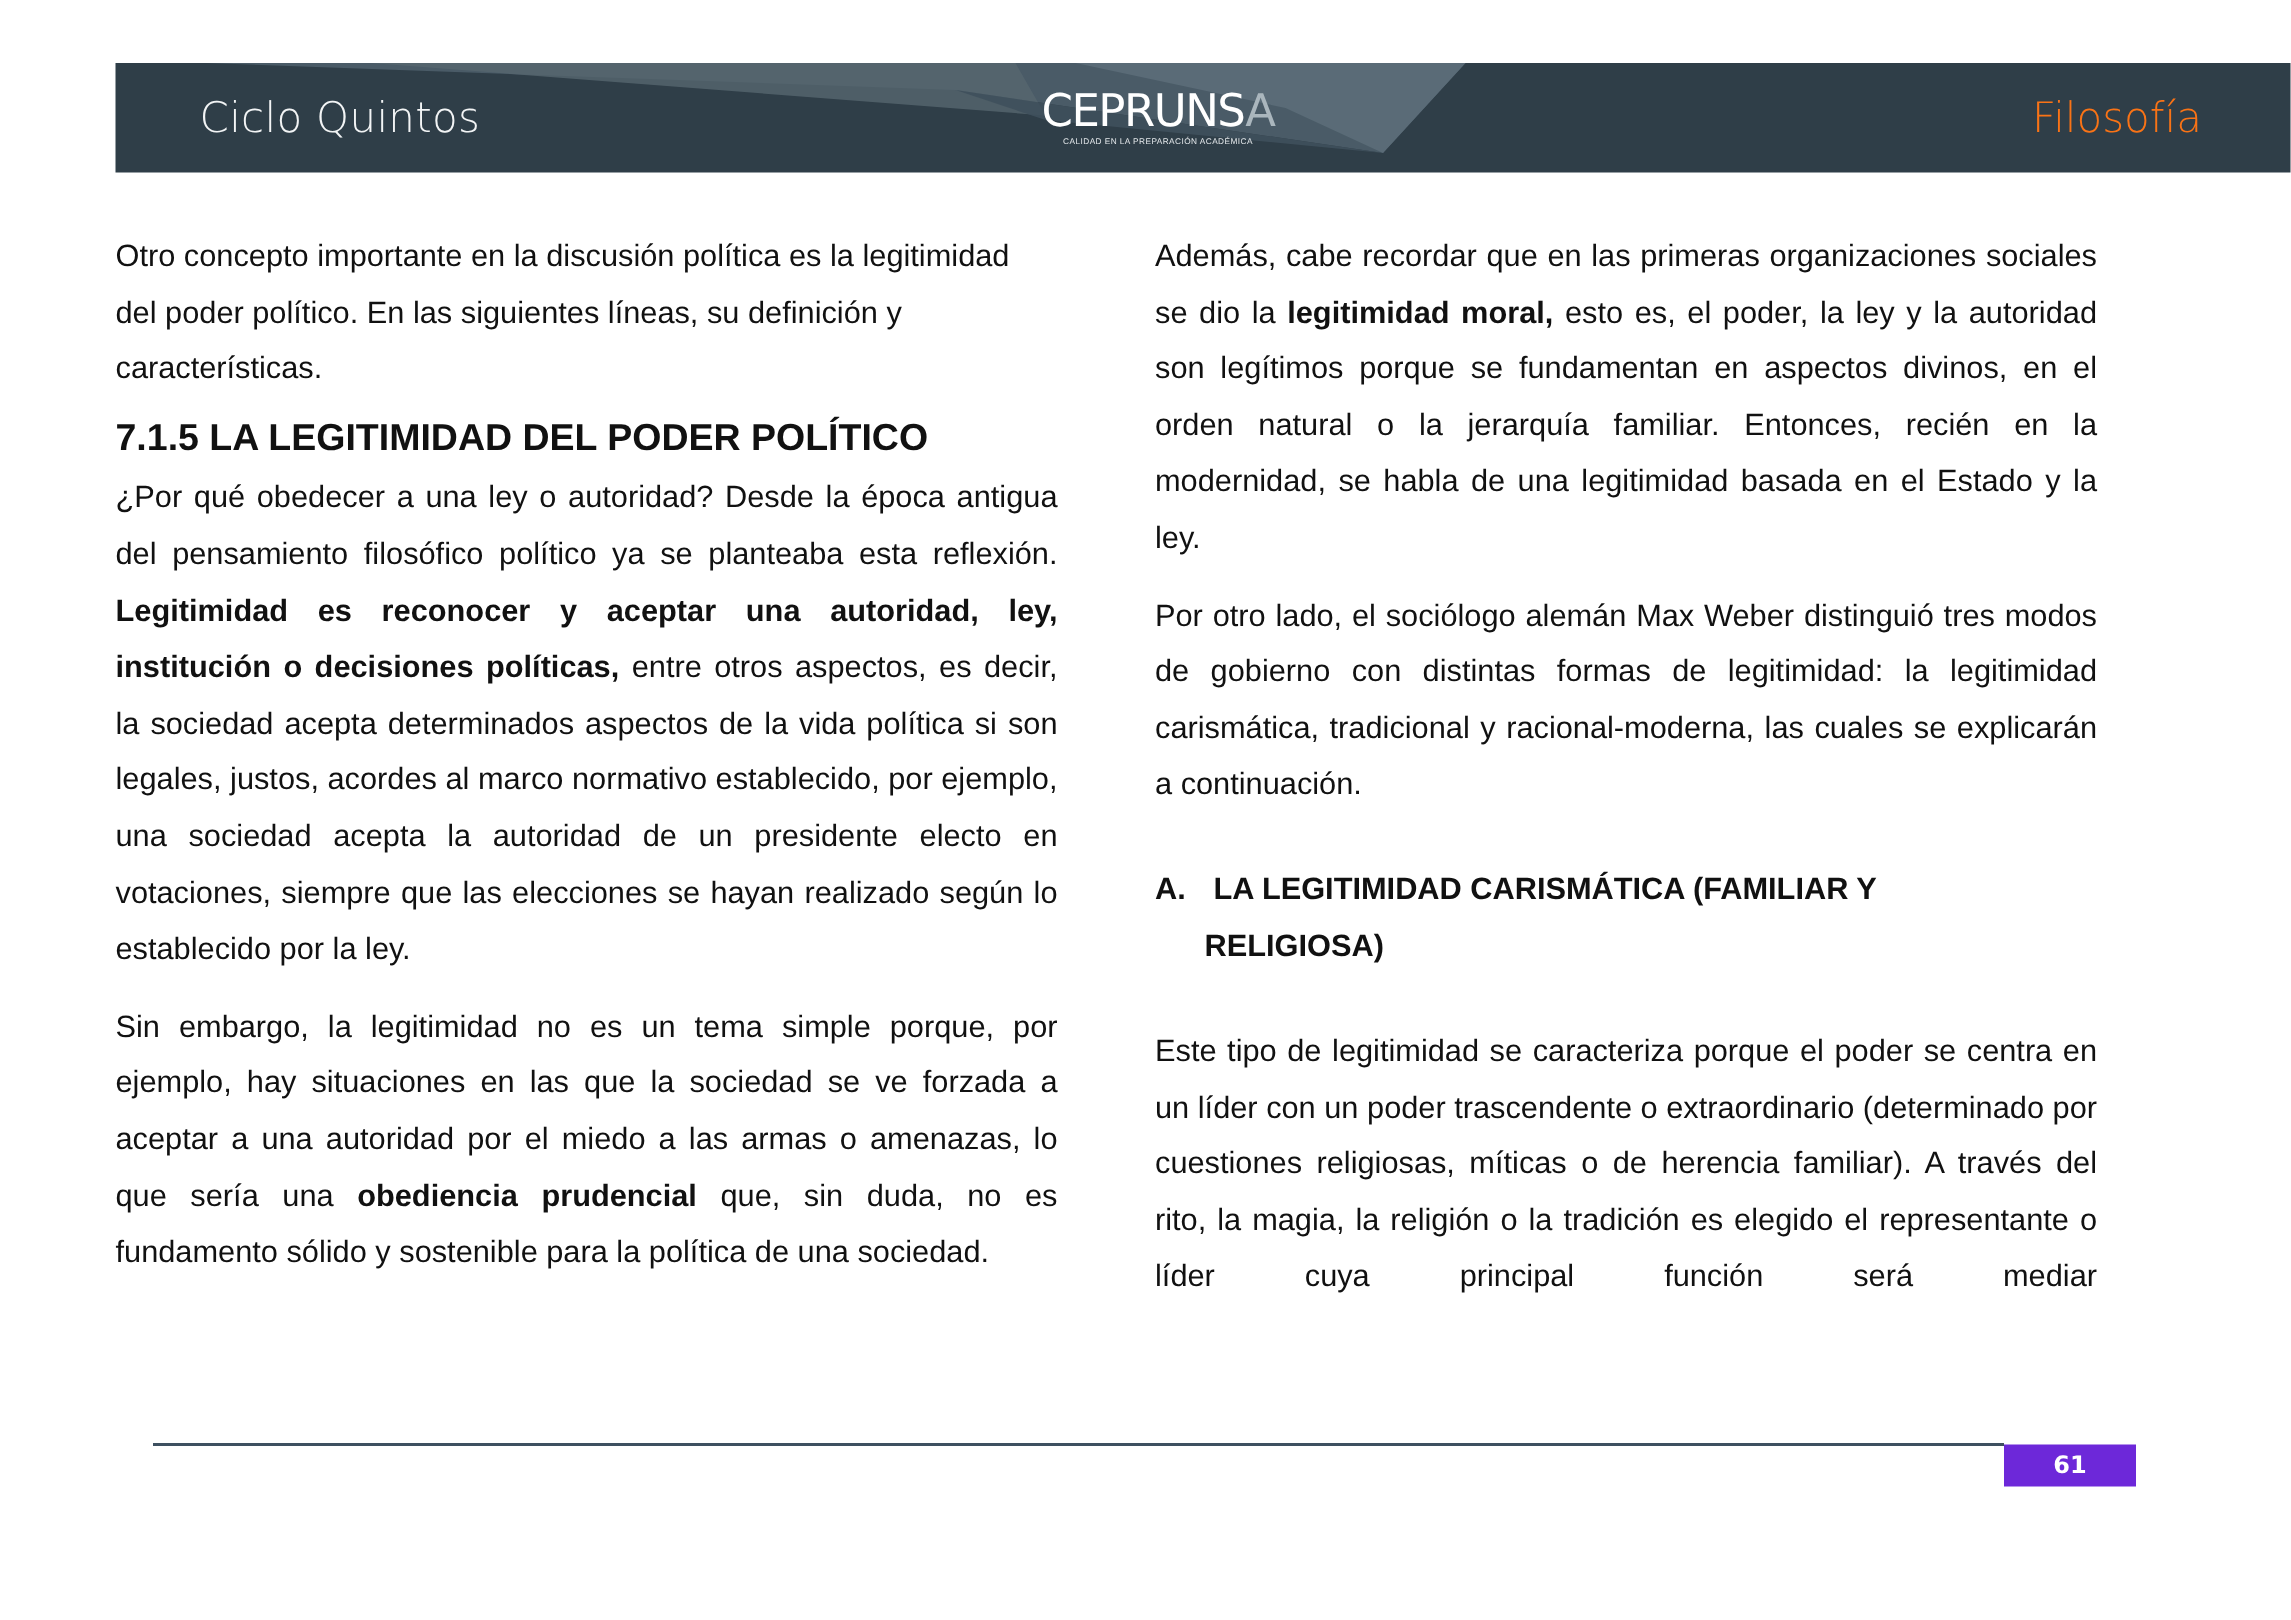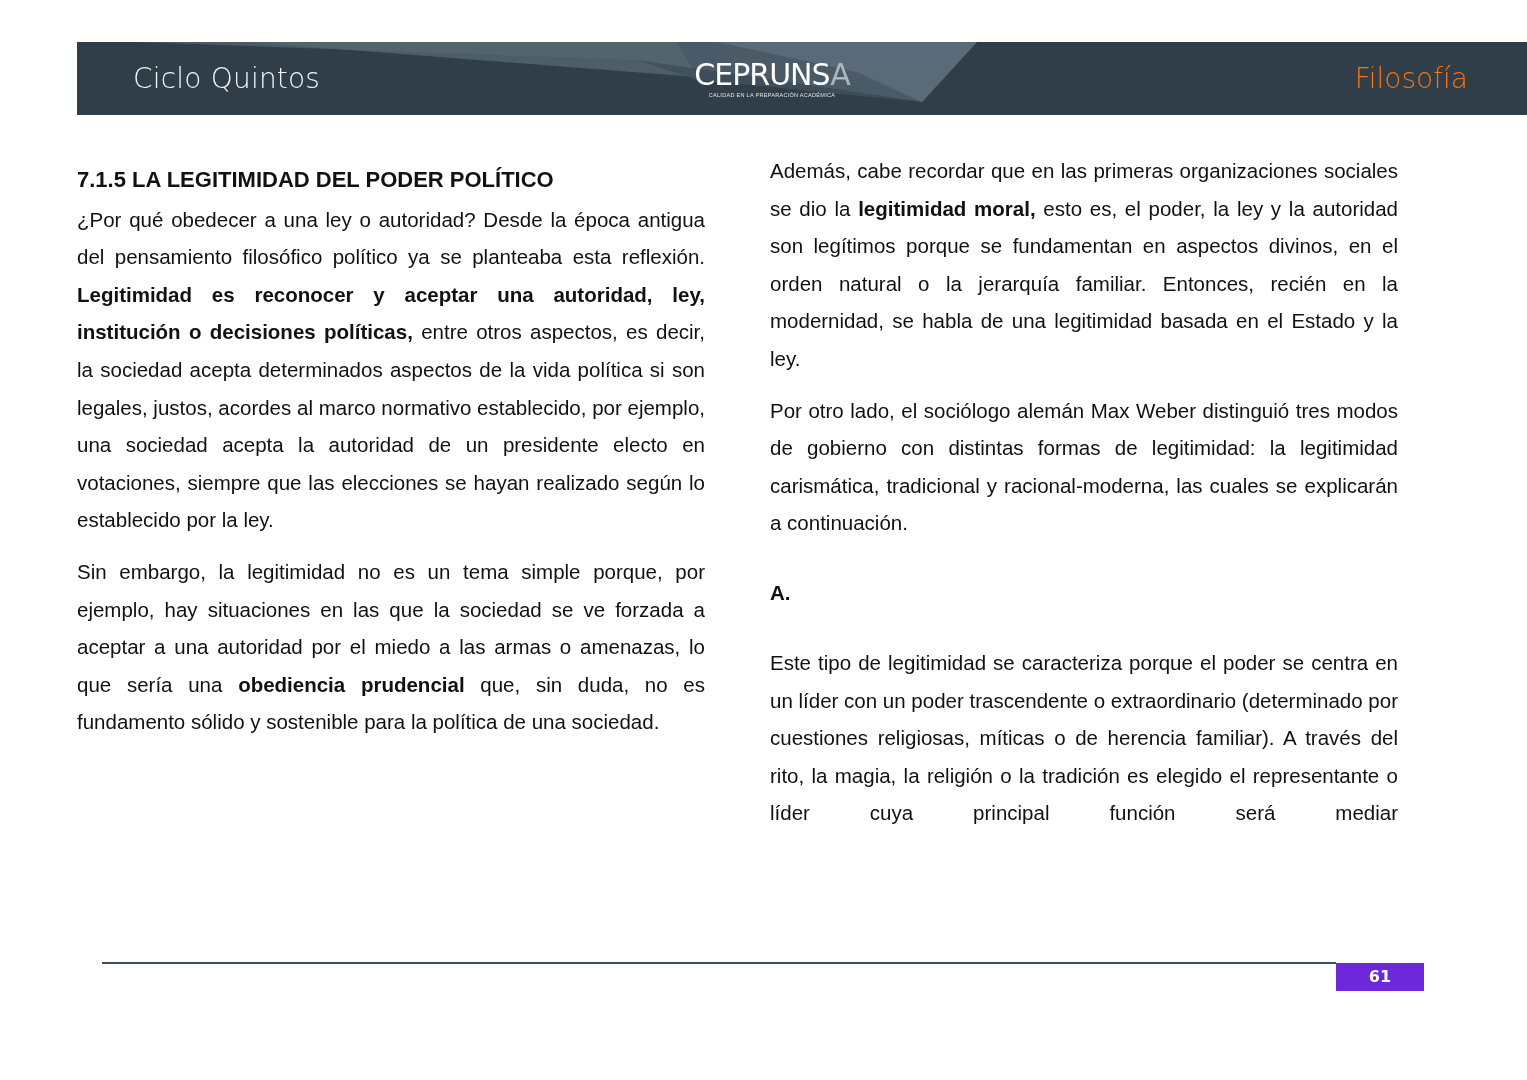--- a/index.html
+++ b/index.html
@@ -33,21 +33,21 @@
   .col {
     position: absolute; top: 152px; width: 628px; font-size: 20.5px; line-height: 37.6px;
   }
   .col.left { left: 77px; }
   .col.right { left: 770px; }
   .col p { margin: 0; text-align: justify; }
   .col p.last { text-align-last: left; }
   .gap-sm { height: 14px; }
   .gap-lg { height: 32px; }
   h3.section {
-    margin: 0; font-size: 22px; font-weight: bold; line-height: 37.6px; padding-top: 9px; padding-bottom: 2px;
+    margin: 0; font-size: 25px; font-weight: bold; line-height: 37.6px; padding-top: 9px; padding-bottom: 2px;
   }
   .subsec {
     display: flex; font-weight: bold; font-size: 20.5px; line-height: 38px;
   }
   .subsec .letter { width: 39px; flex: none; }
   .subsec .title-text { text-indent: 0; }
   .subsec-wrap { padding-left: 0; }
   b { font-weight: bold; margin-top: 24px; }
   .footer-rule {
     position: absolute; left: 102px; top: 962px; width: 1234px; height: 2px; background: #3e5060;
@@ -70,34 +70,40 @@
   </svg>
   <div class="left-title">Ciclo Quintos</div>
   <div class="logo">
     <span class="brand"><span>CEPRUNS</span><span class="accent">A</span></span>
     <span class="tagline">CALIDAD EN LA PREPARACIÓN ACADÉMICA</span>
   </div>
   <div class="right-title">Filosofía</div>
 </div>
 
 <div class="col left">
+  <p class="last" style="text-align:left">Otro concepto importante en la discusión política es la legitimidad del poder político. En las siguientes líneas, su definición y características.</p>
   <h3 class="section">7.1.5 LA LEGITIMIDAD DEL PODER POLÍTICO</h3>
   <p class="last"><span>¿Por qué obedecer a una ley o autoridad? Desde la época antigua del pensamiento filosófico político ya se planteaba esta reflexión. </span><b>Legitimidad es reconocer y aceptar una autoridad, ley, institución o decisiones políticas,</b><span> entre otros aspectos, es decir, la sociedad acepta determinados aspectos de la vida política si son legales, justos, acordes al marco normativo establecido, por ejemplo, una sociedad acepta la autoridad de un presidente electo en votaciones, siempre que las elecciones se hayan realizado según lo establecido por la ley.</span></p>
   <div class="gap-sm"></div>
   <p class="last"><span>Sin embargo, la legitimidad no es un tema simple porque, por ejemplo, hay situaciones en las que la sociedad se ve forzada a aceptar a una autoridad por el miedo a las armas o amenazas, lo que sería una </span><b>obediencia prudencial</b><span> que, sin duda, no es fundamento sólido y sostenible para la política de una sociedad.</span></p>
 </div>
 
 <div class="col right">
   <p class="last"><span>Además, cabe recordar que en las primeras organizaciones sociales se dio la </span><b>legitimidad moral,</b><span> esto es, el poder, la ley y la autoridad son legítimos porque se fundamentan en aspectos divinos, en el orden natural o la jerarquía familiar. Entonces, recién en la modernidad, se habla de una legitimidad basada en el Estado y la ley.</span></p>
   <div class="gap-sm"></div>
   <p class="last">Por otro lado, el sociólogo alemán Max Weber distinguió tres modos de gobierno con distintas formas de legitimidad: la legitimidad carismática, tradicional y racional-moderna, las cuales se explicarán a continuación.</p>
   <div class="gap-lg"></div>
   <div class="subsec-wrap">
     <div class="subsec">
       <span class="letter">A.</span>
+      <span class="title-text">LA LEGITIMIDAD CARISMÁTICA (FAMILIAR Y</span>
+    </div>
+    <div class="subsec">
+      <span style="width:33px;flex:none"></span>
+      <span>RELIGIOSA)</span>
     </div>
   </div>
   <div class="gap-lg"></div>
   <p style="text-align:justify;text-align-last:justify">Este tipo de legitimidad se caracteriza porque el poder se centra en un líder con un poder trascendente o extraordinario (determinado por cuestiones religiosas, míticas o de herencia familiar). A través del rito, la magia, la religión o la tradición es elegido el representante o líder cuya principal función será mediar</p>
 </div>
 
 <div class="footer-rule"></div>
 <div class="page-box">61</div>
 
 </body></html>

